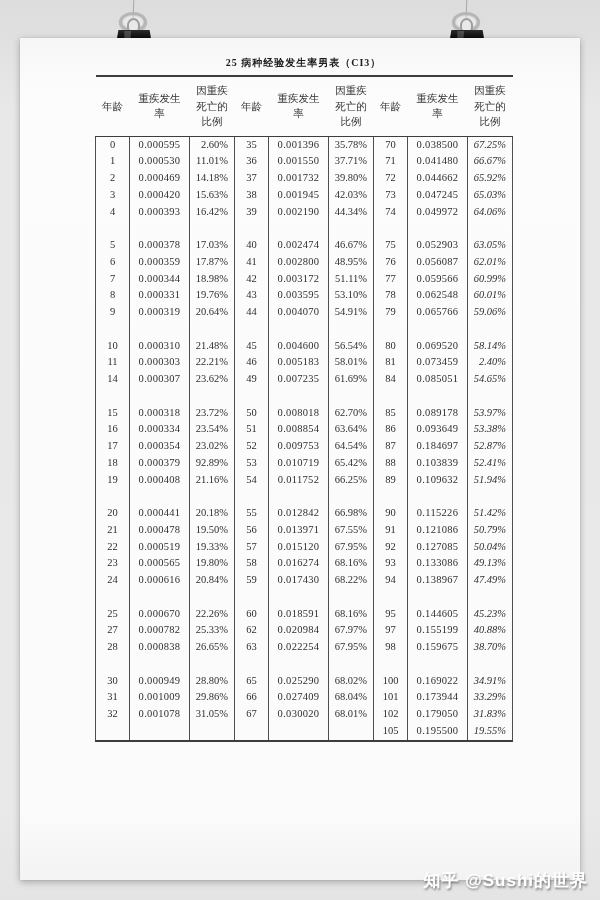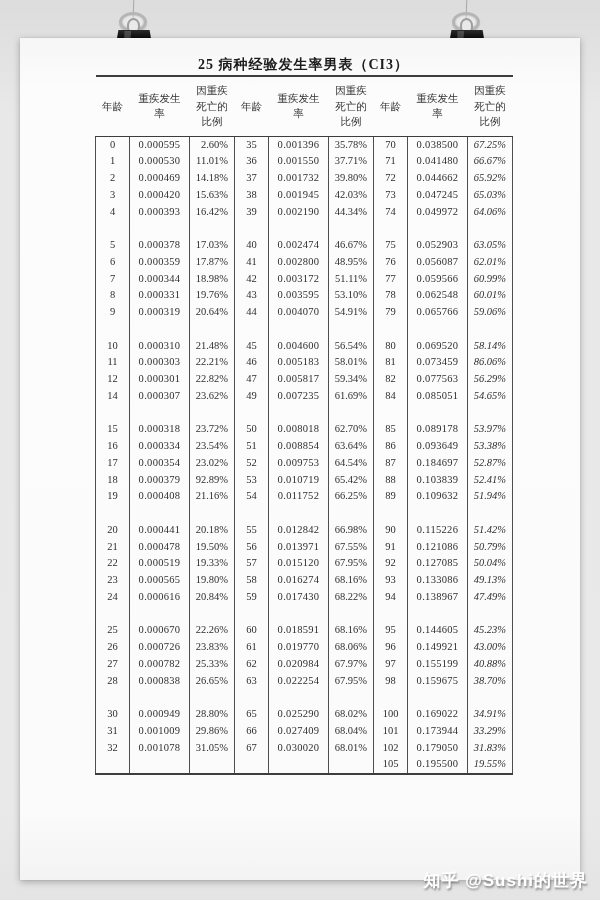--- a/index.html
+++ b/index.html
@@ -44,21 +44,21 @@
   }
   .clip .body-sheen {
     position:absolute; left:12px; top:31px; width:7px; height:24px;
     background: rgba(120,120,120,.5); transform: skewX(-6deg);
     clip-path: polygon(0 0, 100% 0, 140% 100%, 40% 100%);
   }
 
   
   .title {
     position:absolute; left:75px; top:18px; width:417px;
-    text-align:center; font-size:14px; font-weight:bold; color:#1c1c1c;
+    text-align:center; font-size:10px; font-weight:bold; color:#1c1c1c;
     letter-spacing:1px;
   }
 
   
   table.rates {
     position:absolute; left:75px; top:37px; width:417px;
     border-collapse:collapse; table-layout:fixed;
     border-top:2px solid #3d3d3d; border-bottom:2px solid #3d3d3d;
     font-size:10.5px; color:#2e2e2e;
   }
@@ -290,32 +290,21 @@
         </tr>
         <tr>
           <td class="age">11</td>
           <td class="rate">0.000303</td>
           <td class="pct">22.21%</td>
           <td class="age">46</td>
           <td class="rate">0.005183</td>
           <td class="pct">58.01%</td>
           <td class="age">81</td>
           <td class="rate">0.073459</td>
-          <td class="pct">86.06%</td>
-        </tr>
-        <tr>
-          <td class="age">12</td>
-          <td class="rate">0.000301</td>
-          <td class="pct">22.82%</td>
-          <td class="age">47</td>
-          <td class="rate">0.005817</td>
-          <td class="pct">59.34%</td>
-          <td class="age">82</td>
-          <td class="rate">0.077563</td>
-          <td class="pct">56.29%</td>
+          <td class="pct">2.40%</td>
         </tr>
         <tr>
           <td class="age">14</td>
           <td class="rate">0.000307</td>
           <td class="pct">23.62%</td>
           <td class="age">49</td>
           <td class="rate">0.007235</td>
           <td class="pct">61.69%</td>
           <td class="age">84</td>
           <td class="rate">0.085051</td>
@@ -469,31 +458,20 @@
           <td class="rate">0.000670</td>
           <td class="pct">22.26%</td>
           <td class="age">60</td>
           <td class="rate">0.018591</td>
           <td class="pct">68.16%</td>
           <td class="age">95</td>
           <td class="rate">0.144605</td>
           <td class="pct">45.23%</td>
         </tr>
         <tr>
-          <td class="age">26</td>
-          <td class="rate">0.000726</td>
-          <td class="pct">23.83%</td>
-          <td class="age">61</td>
-          <td class="rate">0.019770</td>
-          <td class="pct">68.06%</td>
-          <td class="age">96</td>
-          <td class="rate">0.149921</td>
-          <td class="pct">43.00%</td>
-        </tr>
-        <tr>
           <td class="age">27</td>
           <td class="rate">0.000782</td>
           <td class="pct">25.33%</td>
           <td class="age">62</td>
           <td class="rate">0.020984</td>
           <td class="pct">67.97%</td>
           <td class="age">97</td>
           <td class="rate">0.155199</td>
           <td class="pct">40.88%</td>
         </tr>

